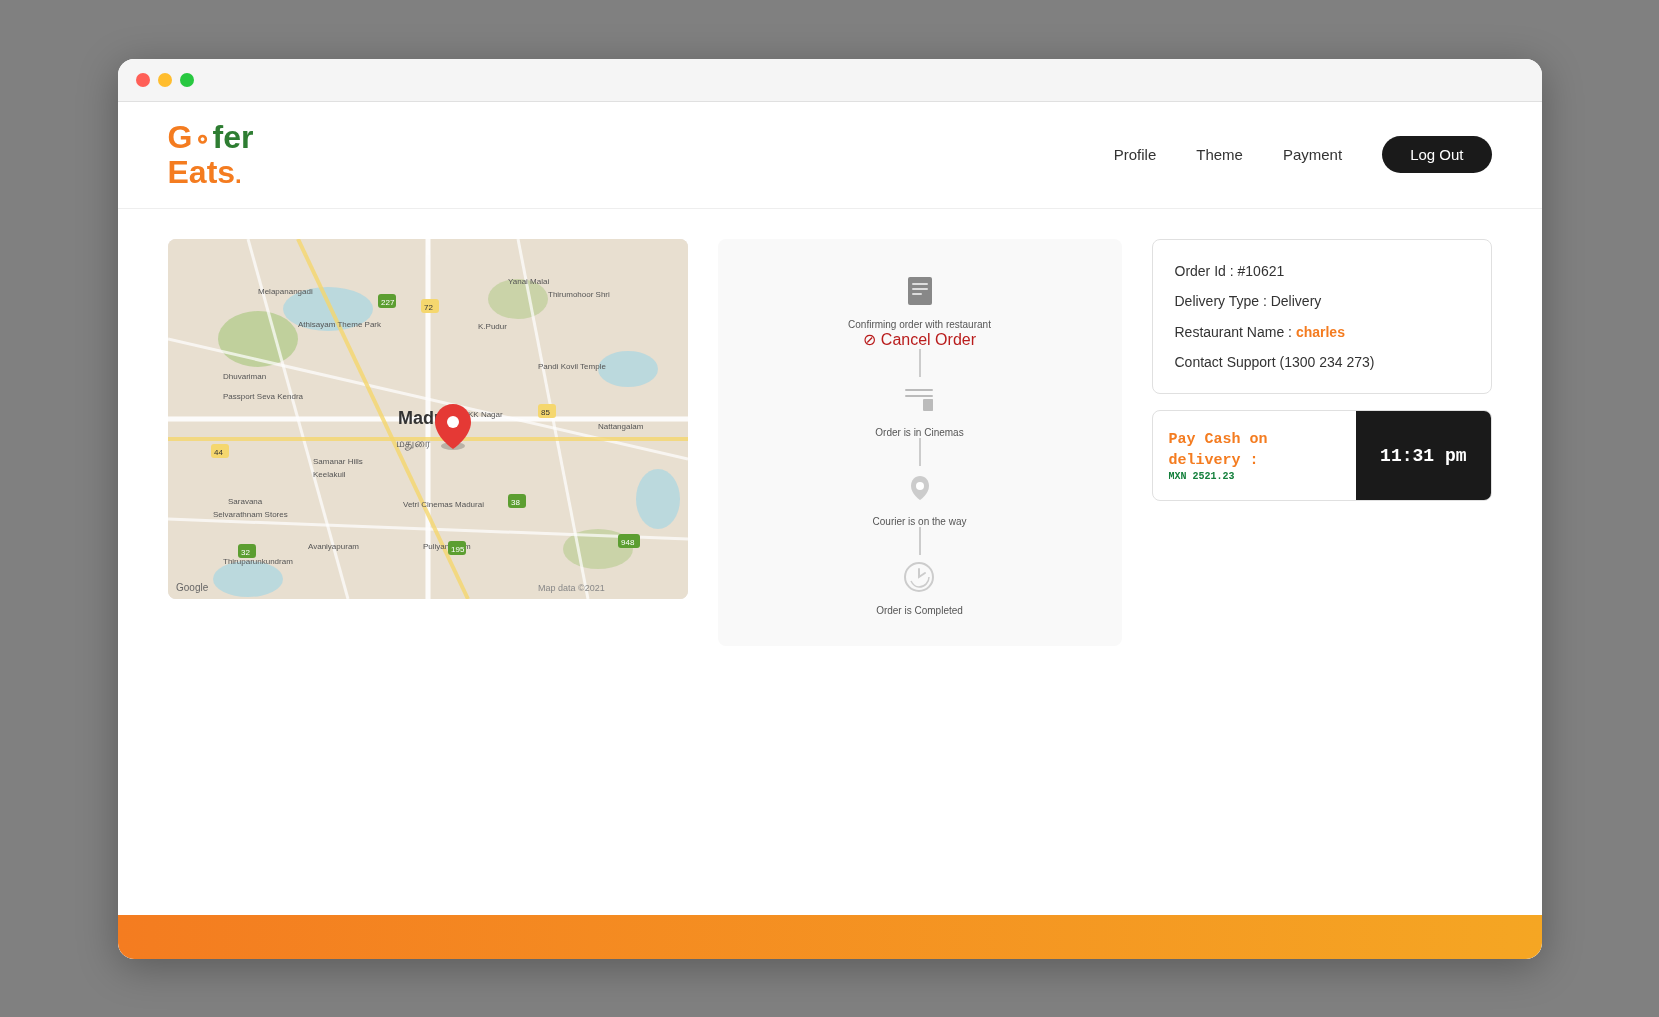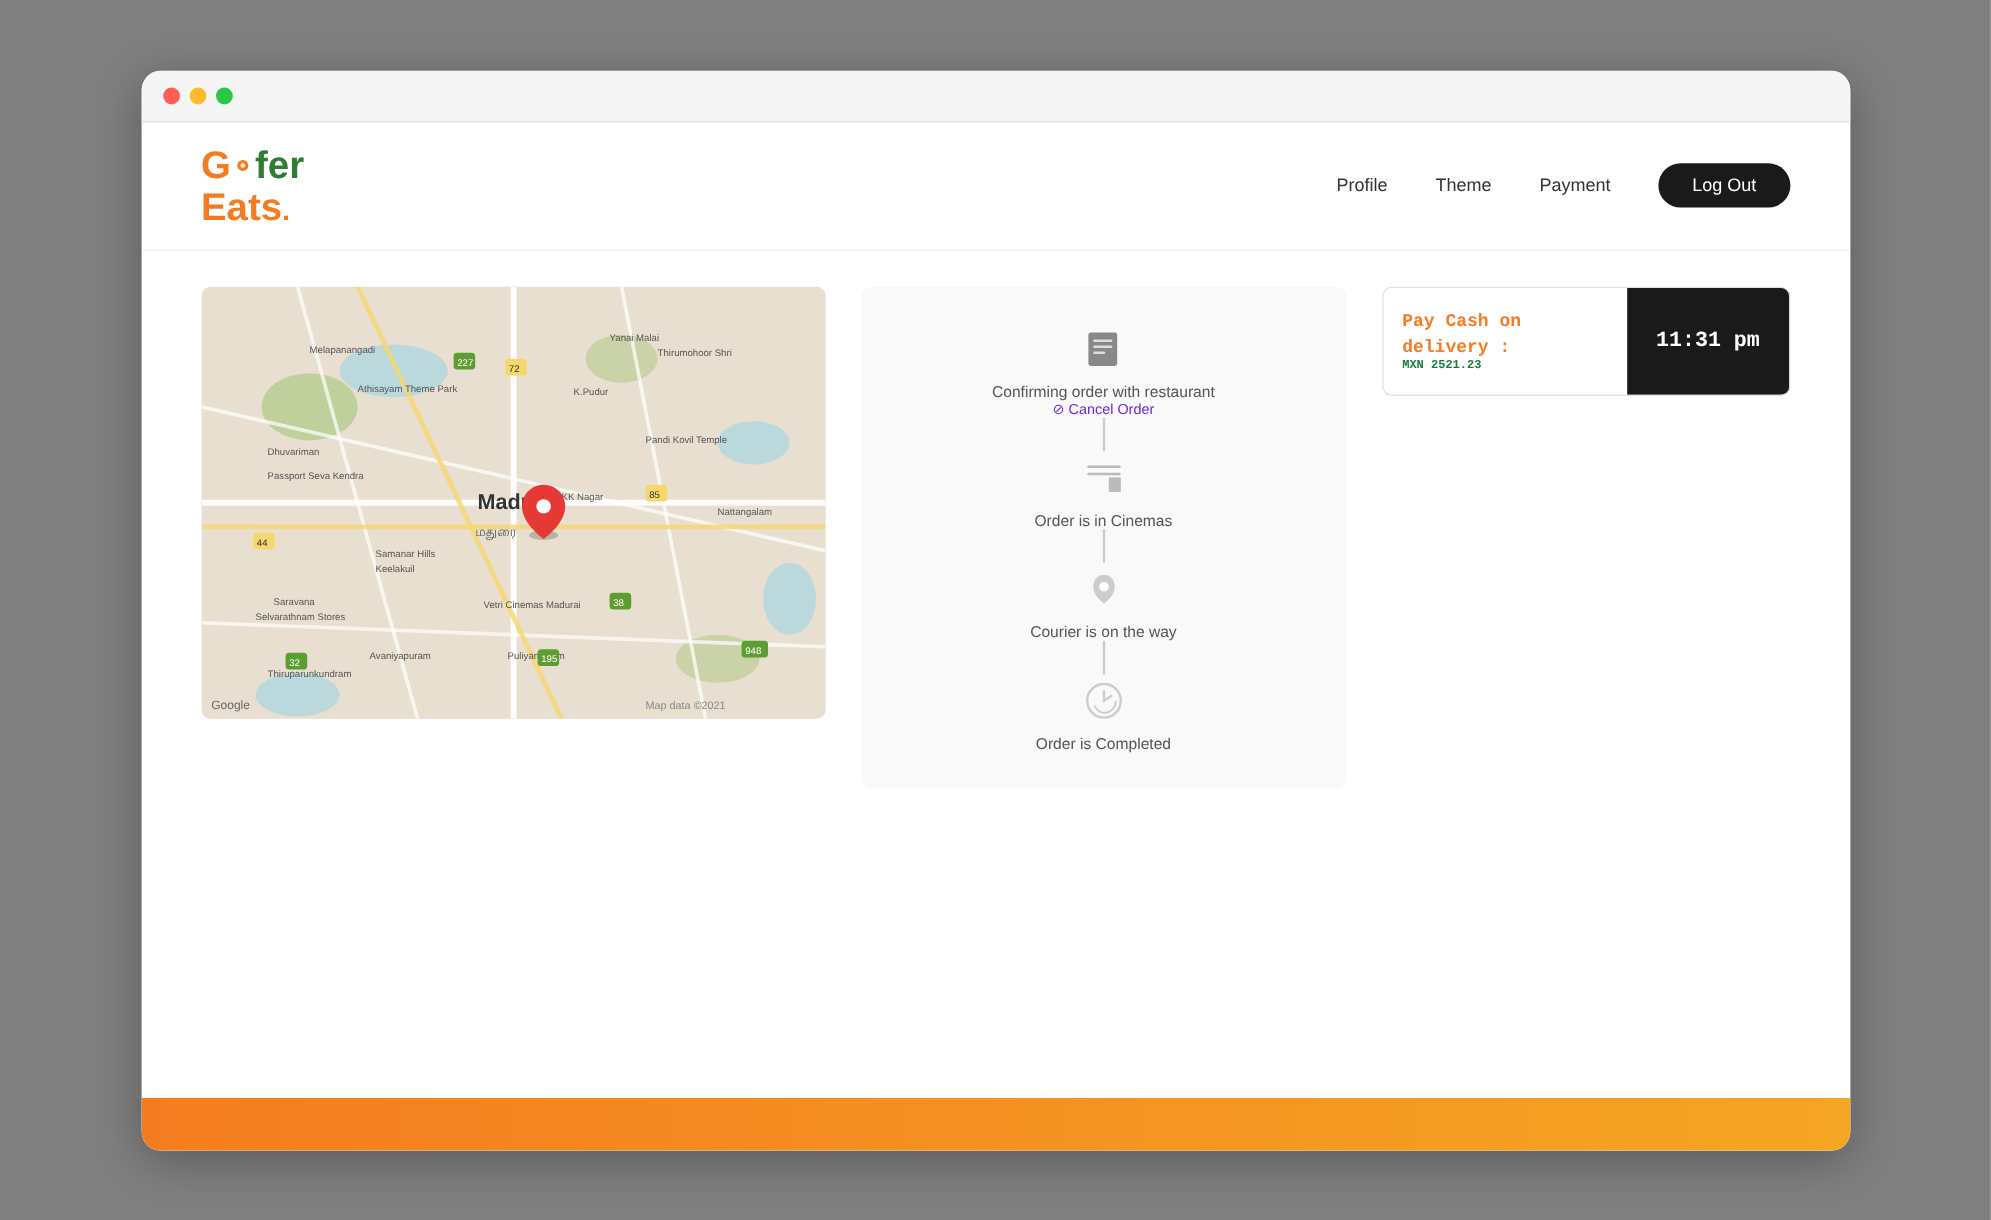--- a/index.html
+++ b/index.html
@@ -107,27 +107,27 @@
     }
     .step-icon {
       width: 44px;
       height: 44px;
       display: flex;
       align-items: center;
       justify-content: center;
       margin-bottom: 6px;
     }
     .step-label {
-      font-size: 13px;
+      font-size: 10px;
       color: #555;
       font-weight: 500;
     }
     .step-sublabel {
-      font-size: 12px;
-      color: #6d28d9;
+      font-size: 16px;
+      color: #b91c1c;
       cursor: pointer;
     }
     .step-connector {
       width: 2px;
       height: 28px;
       background: #ccc;
     }
 
     .order-info-panel {
       width: 340px;
@@ -348,20 +348,29 @@
             <path d="M18 10 L18 18 L24 14" stroke="#ccc" stroke-width="2" stroke-linecap="round"></path>
             <path d="M10 22 C12 26 15 28 18 28 C24 28 28 23 28 18" stroke="#ccc" stroke-width="1.5" fill="none"></path>
           </svg>
         </div>
         <span class="step-label">Order is Completed</span>
       </div>
     </div>
 
     <div class="order-info-panel">
 
+      <div class="order-details-box">
+        <p>Order Id : #10621</p>
+        <p>Delivery Type : Delivery</p>
+        <p>
+          <span>Restaurant Name : </span>
+          <span class="restaurant-name">charles</span>
+        </p>
+        <p>Contact Support (1300 234 273)</p>
+      </div>
 
       <div class="payment-box">
         <div class="payment-info">
           <div class="payment-label">Pay Cash on delivery :</div>
           <div class="payment-amount">MXN 2521.23</div>
         </div>
         <div class="time-box">11:31 pm</div>
       </div>
     </div>
   </div>

